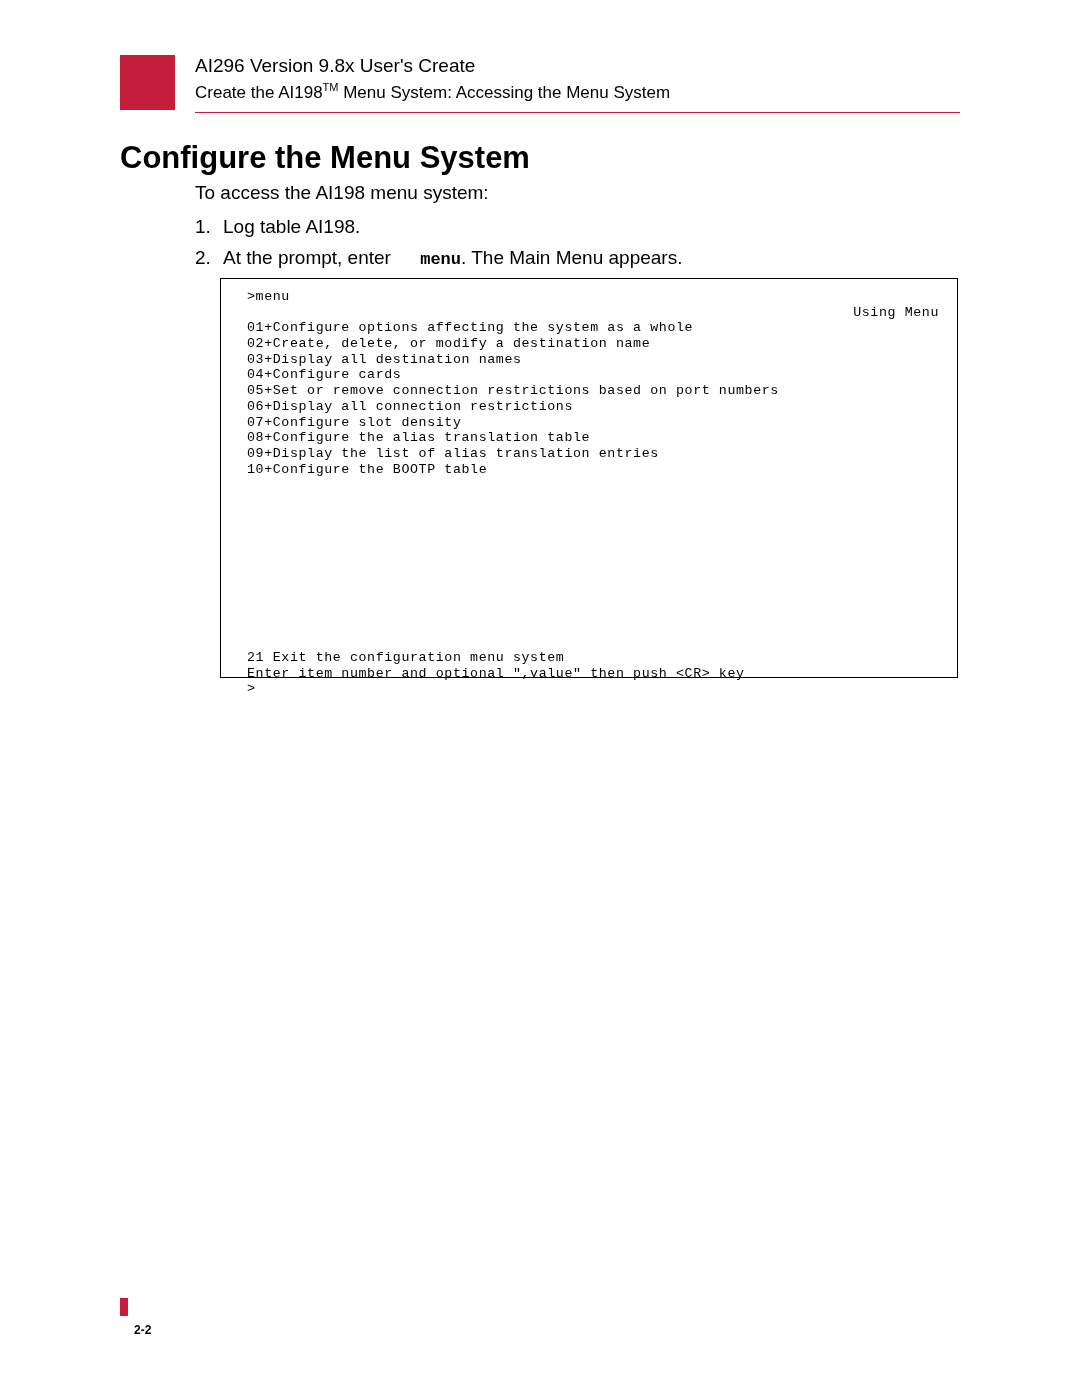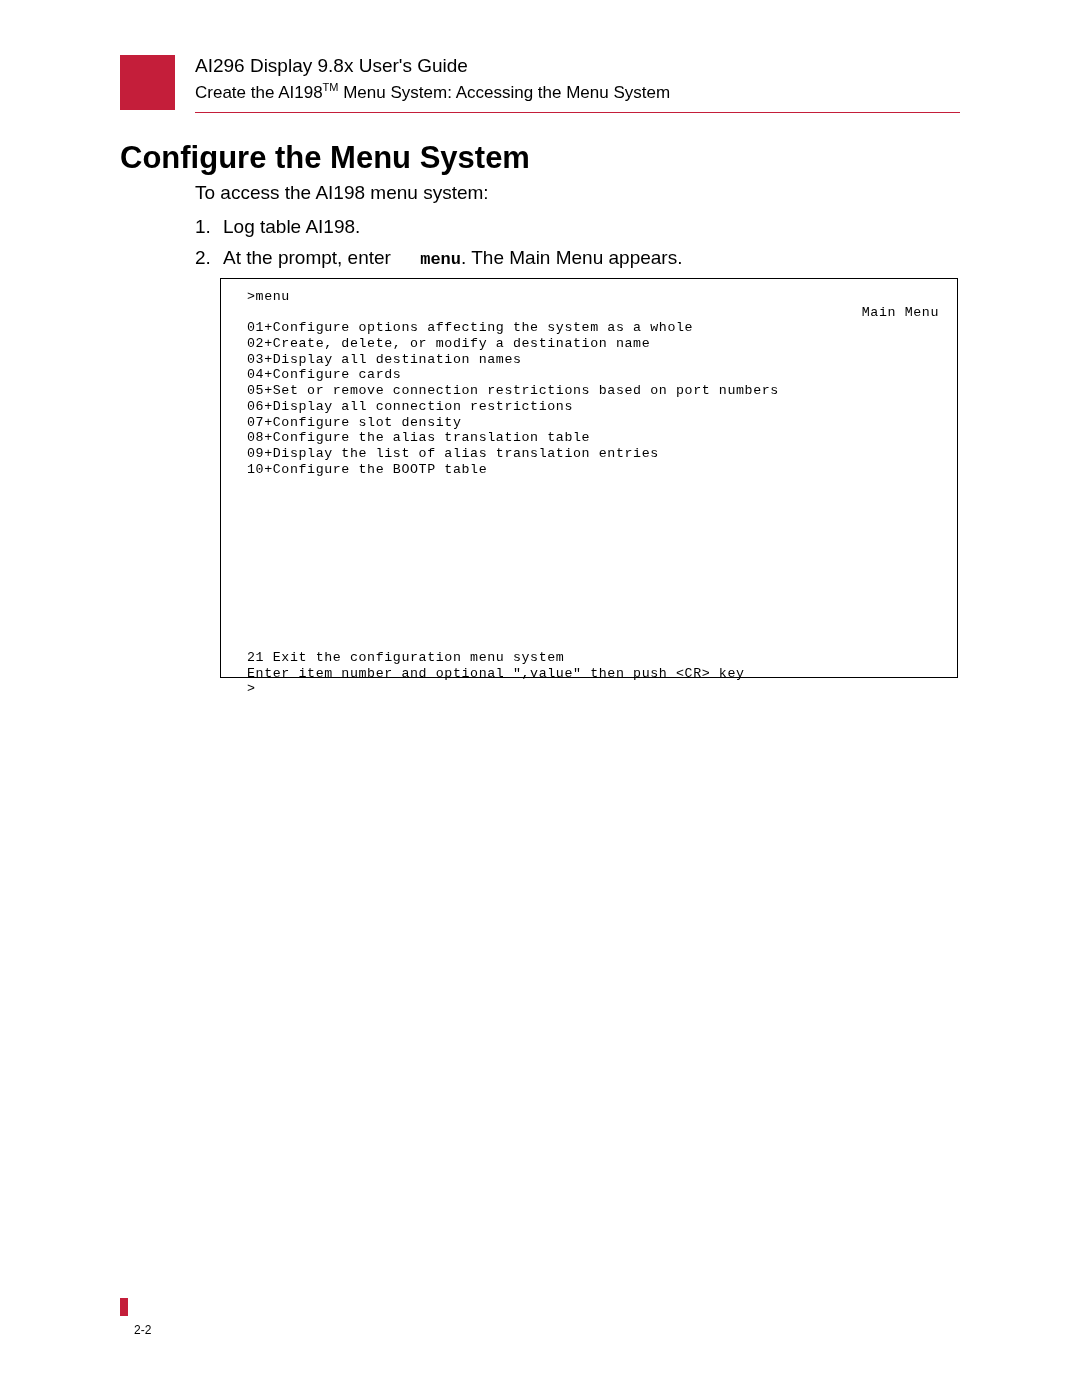--- a/index.html
+++ b/index.html
@@ -122,34 +122,34 @@
     align-items: center;
   }
   .footer-red {
     width: 8px;
     height: 18px;
     background: #c41e3a;
     margin-right: 6px;
   }
   .footer-text {
     font-size: 12px;
-    font-weight: normal;
+    font-weight: bold;
     color: #000;
     margin-top: 46px;
   }
 </style>
 </head>
 <body>
 
 <div class="page">
 
   <div class="red-square"></div>
 
   <div class="header-block">
-    <div class="header-title">AI296 Display 9.8x User's Guide</div>
+    <div class="header-title">AI296 Version 9.8x User's Create</div>
     <div class="header-subtitle">
       <span>Create the AI198</span><sup>TM</sup><span> Menu System: Accessing the Menu System</span>
     </div>
   </div>
   <div class="header-rule"></div>
 
   <div class="section-heading">Configure the Menu System</div>
 
   <div class="intro-text">To access the AI198 menu system:</div>
 
@@ -184,20 +184,20 @@
 
 
 
 
 
 
 
 
 21 Exit the configuration menu system
 Enter item number and optional ",value" then push &lt;CR&gt; key
-&gt;<div class="terminal-header-right">Main Menu</div></div>
+&gt;<div class="terminal-header-right">Using Menu</div></div>
 
   <div class="footer-mark">
     <div class="footer-red"></div>
     <div class="footer-text">2-2</div>
   </div>
 
 </div>
 
 </body></html>

